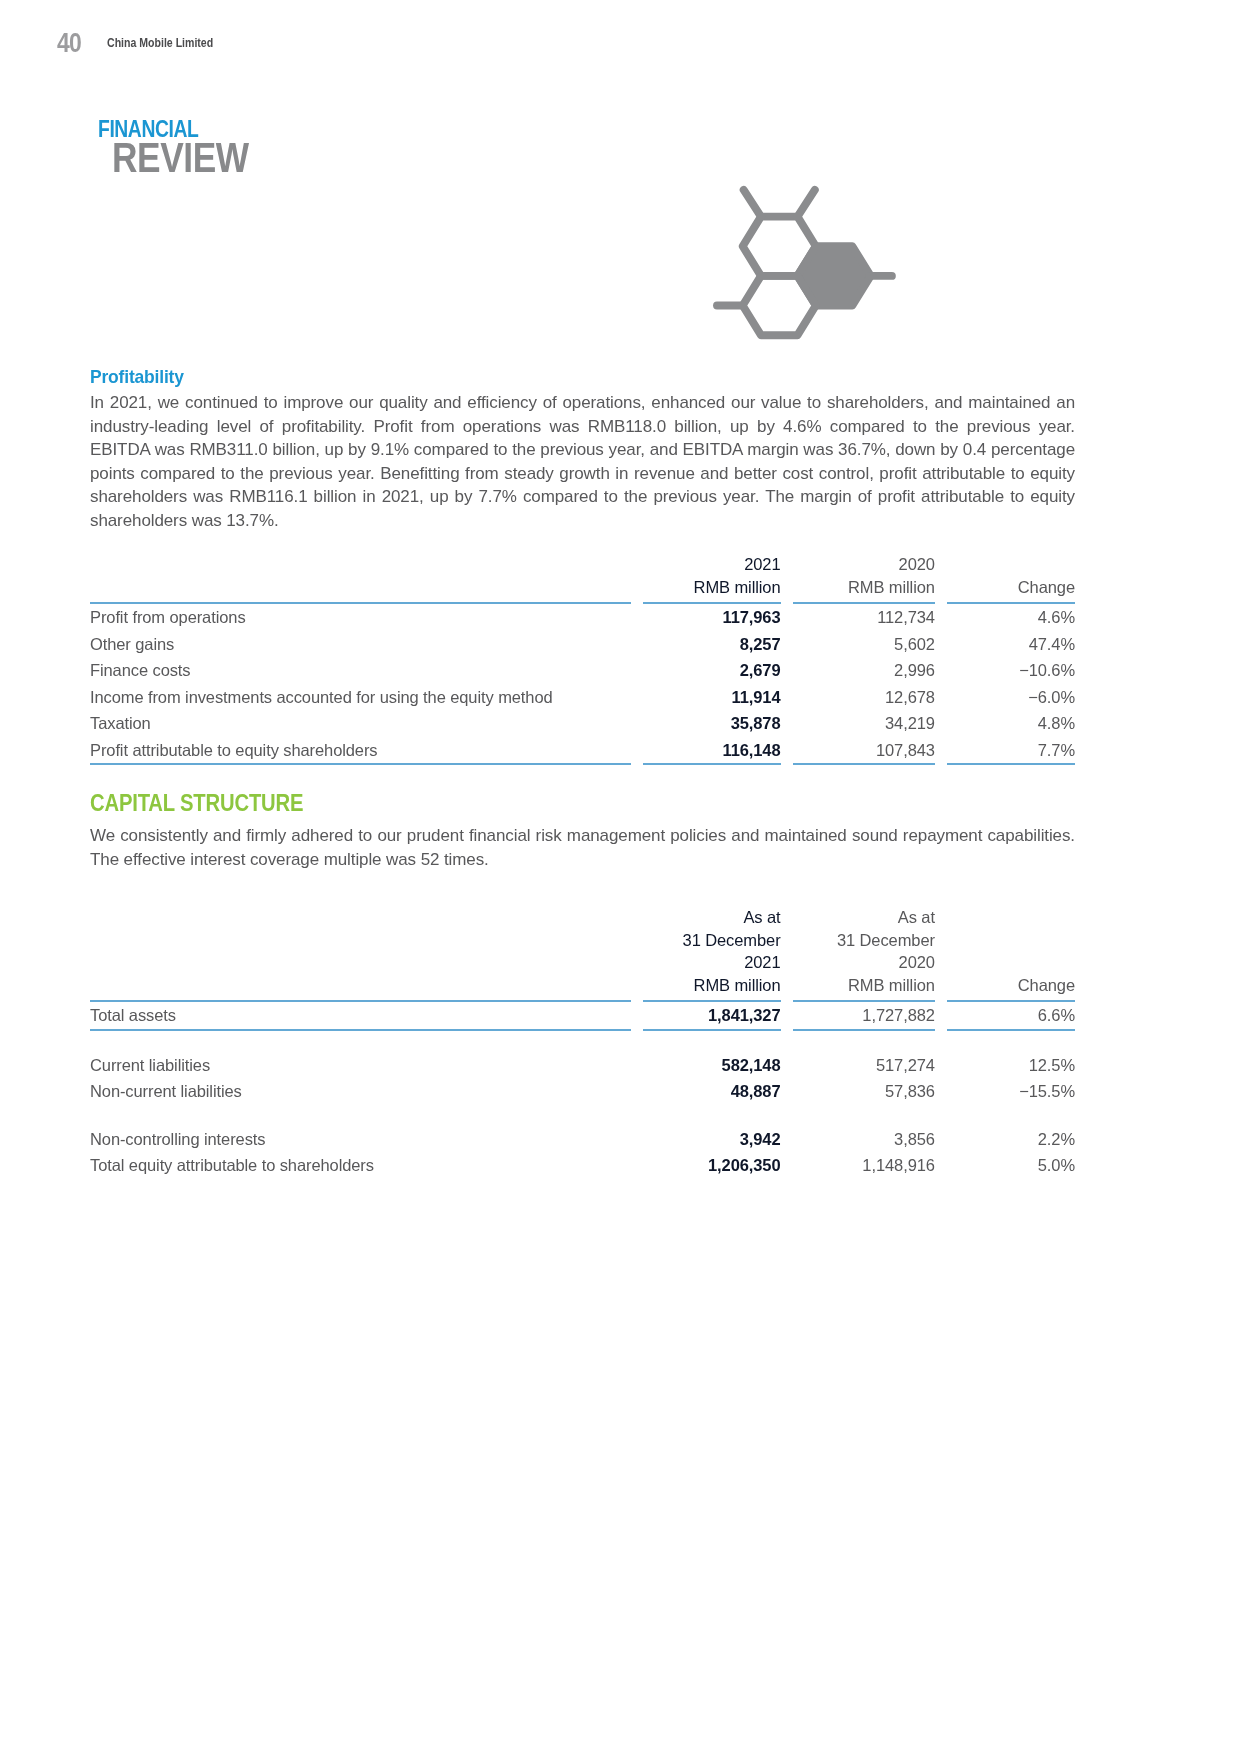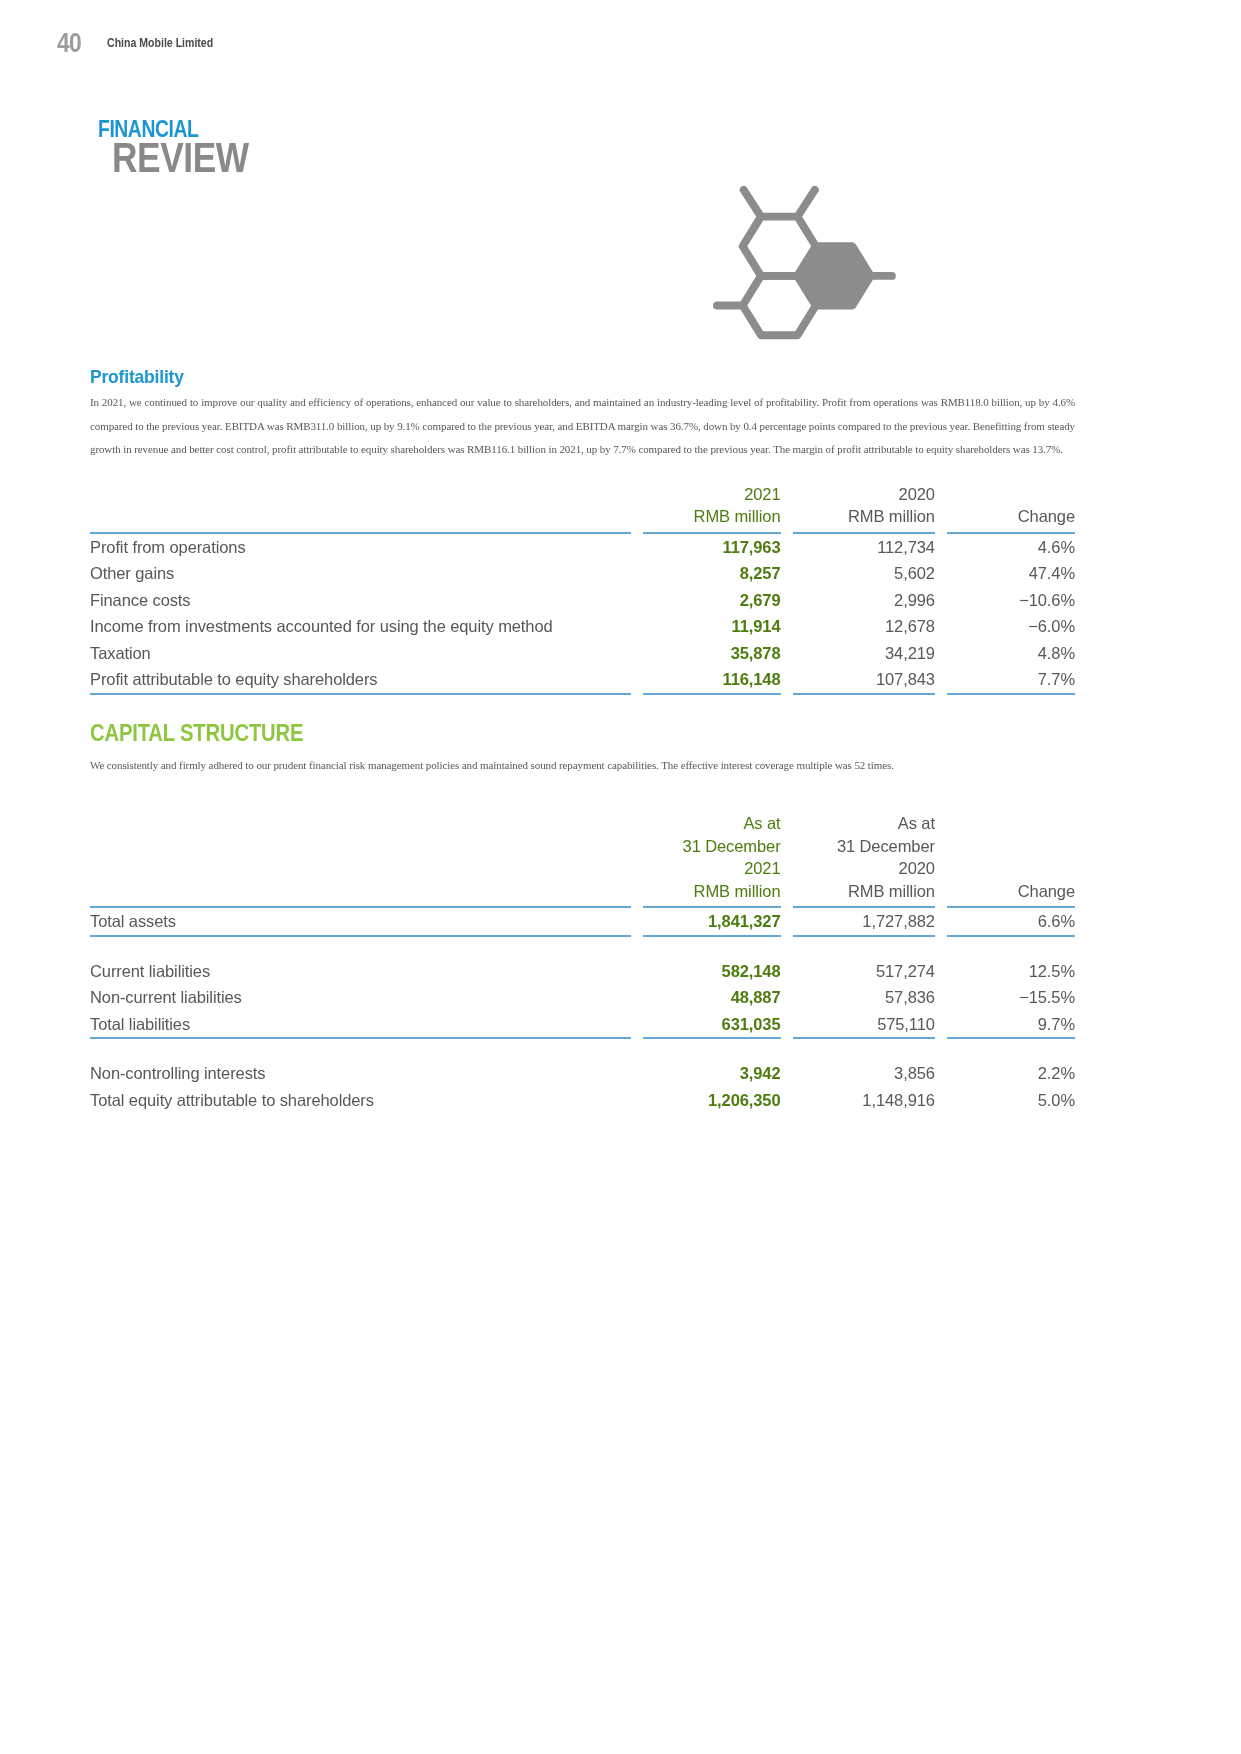--- a/index.html
+++ b/index.html
@@ -36,40 +36,39 @@
   .content { position:absolute; left:90px; top:366px; width:985px; }
   h3.sub-heading {
     font-size:19px; font-weight:bold; color:#1b96d2; letter-spacing:-0.2px;
     transform:scaleX(0.92); transform-origin:0 0; margin-bottom:3px;
   }
   h2.section-heading {
     font-size:23px; font-weight:bold; color:#8dc63f; letter-spacing:-0.2px;
     transform:scaleX(0.88); transform-origin:0 0; margin:25px 0 7px 0;
   }
   p.body-text {
-    font-size:11px; line-height:23.5px; color:#58585a; text-align:justify;
+    font-size:17px; line-height:23.5px; color:#58585a; text-align:justify;
     letter-spacing:-0.1px;
-    font-family:Liberation Serif, serif;
   }
   p.body-text + p.body-text { margin-top:37px; }
   
   .fin-table-wrap { margin:21px -12px 0 -12px; }
   table.fin-table {
     width:100%; border-collapse:separate; border-spacing:12px 0;
     font-size:16.5px; color:#58585a; letter-spacing:-0.1px;
   }
   table.fin-table th { font-weight:normal; vertical-align:bottom; padding:0 0 4px 0; }
   table.fin-table th, table.fin-table td { line-height:22.5px; }
   table.fin-table td { padding:2px 0; vertical-align:top; }
   col.c-label { width:57%; }
   col.c-2021 { width:14.5%; }
   col.c-2020 { width:15%; }
   col.c-chg  { width:13.5%; }
   .num { text-align:right; white-space:nowrap; }
-  .y2021 { color:#4d7c0f; font-weight:bold; }
+  .y2021 { color:#0f172a; font-weight:bold; }
   th.rule, td.rule { border-bottom:2px solid #64a9d5; }
   thead th { border-bottom:2px solid #64a9d5; }
   .hdr-line { display:block; }
   tbody.spacer td { height:21px; padding:0; }
 </style>
 </head>
 <body>
 
 <div class="page">
 
@@ -215,26 +214,20 @@
             <td class="num y2021">582,148</td>
             <td class="num">517,274</td>
             <td class="num">12.5%</td>
           </tr>
           <tr>
             <td>Non-current liabilities</td>
             <td class="num y2021">48,887</td>
             <td class="num">57,836</td>
             <td class="num">−15.5%</td>
           </tr>
-          <tr>
-            <td class="rule">Total liabilities</td>
-            <td class="num y2021 rule">631,035</td>
-            <td class="num rule">575,110</td>
-            <td class="num rule">9.7%</td>
-          </tr>
         </tbody>
         <tbody class="spacer">
             <tr>
               <td colspan="4"></td>
             </tr>
           </tbody>
         <tbody>
           <tr>
             <td>Non-controlling interests</td>
             <td class="num y2021">3,942</td>

